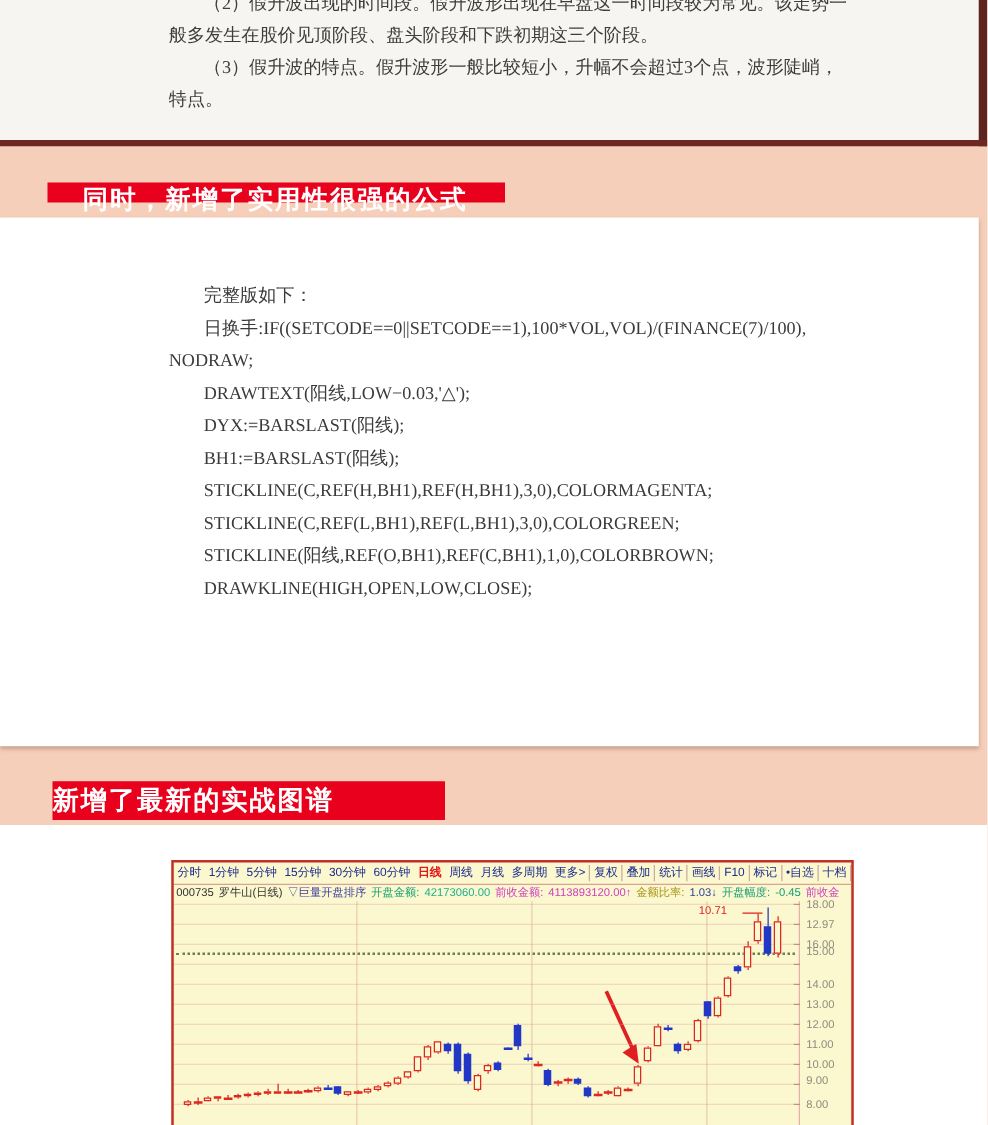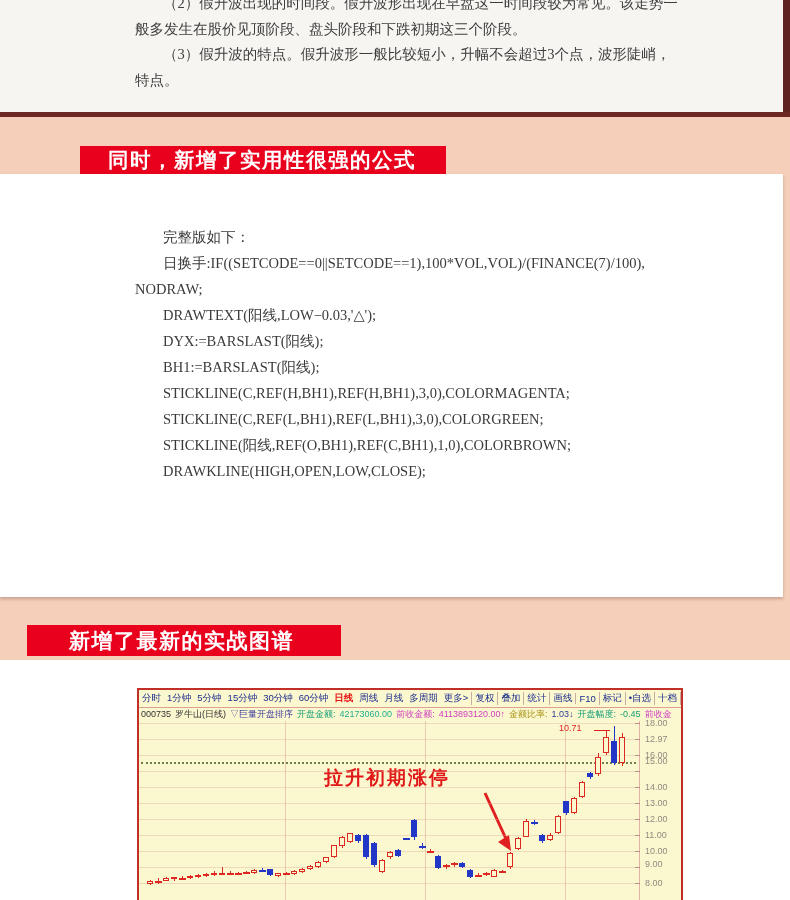--- a/index.html
+++ b/index.html
@@ -13,24 +13,24 @@
   .intro-wrap{position:absolute;left:135px;top:-9px;width:540px;
     font-family:"Liberation Serif","DejaVu Serif",serif;
     font-size:14.5px;line-height:25.5px;color:#3d3d3d;}
   .tline{white-space:nowrap;}
   .tline.ind{text-indent:28px;}
   .divider{position:absolute;left:0;top:112px;width:790px;height:5px;background:#6e2824;}
 
   
   .banner{position:absolute;background:#e8001c;color:#fff;font-weight:bold;
     letter-spacing:1.5px;white-space:nowrap;}
-  .banner1{left:38px;top:146px;width:366px;height:28px;line-height:28px;
-    font-size:20.5px;padding-left:28px;box-sizing:border-box;margin-left:42px;}
-  .banner2{left:27px;top:625px;width:314px;height:31px;line-height:31px;
-    font-size:21px;padding-left:42px;box-sizing:border-box;}
+  .banner1{left:38px;top:146px;width:366px;height:16px;line-height:28px;
+    font-size:20.5px;padding-left:28px;box-sizing:border-box;}
+  .banner2{left:42px;top:625px;width:314px;height:31px;line-height:31px;
+    font-size:21px;box-sizing:border-box;}
 
   
   .card1{position:absolute;left:0;top:174px;width:783px;height:423px;background:#ffffff;
     box-shadow:0 2px 3px rgba(120,70,60,.35);}
   .formula-wrap{position:absolute;left:135px;top:50px;width:600px;
     font-family:"Liberation Serif","DejaVu Serif",serif;
     font-size:14.5px;line-height:26px;color:#3a3a3a;}
   .card2{position:absolute;left:0;top:660px;width:790px;height:240px;background:#ffffff;}
 
   
@@ -118,21 +118,20 @@
           <span class="tool">F10</span>
           <span class="tool">标记</span>
           <span class="tool">•自选</span>
           <span class="tool">十档</span>
           <span class="tool">返回</span>
         </div>
       <div class="crow2"><span style="color: rgb(51, 51, 51);">000735</span><span style="color: rgb(51, 51, 51);">罗牛山(日线)</span><span style="color: rgb(64, 64, 160);">▽巨量开盘排序</span><span style="color: rgb(24, 160, 120);">开盘金额:</span><span style="color: rgb(32, 176, 144);">42173060.00</span><span style="color: rgb(208, 64, 192);">前收金额:</span><span style="color: rgb(208, 64, 192);">4113893120.00↑</span><span style="color: rgb(168, 148, 24);">金额比率:</span><span style="color: rgb(48, 64, 154);">1.03↓</span><span style="color: rgb(24, 160, 120);">开盘幅度:</span><span style="color: rgb(24, 160, 120);">-0.45</span><span style="color: rgb(208, 64, 192);">前收金</span></div>
       <div class="plot">
         <div class="axisline"></div>
         <div class="dotted"></div>
-        <div class="anno">拉升初期涨停</div>
         <svg class="arrow-svg" viewBox="0 0 44 68">
           <line x1="8" y1="4" x2="30" y2="52" stroke="#e02020" stroke-width="3"></line>
           <polygon points="34,62 21,53 32,46" fill="#e02020"></polygon>
         </svg>
         <div class="peak">10.71</div>
         <div class="peakline"></div>
       <div class="hgrid" style="top: 2px;"></div>
           <div class="tickdash" style="top: 2px;"></div>
           <div class="ytick" style="top: -3px;">18.00</div>
           <div class="hgrid" style="top: 18px;"></div>

